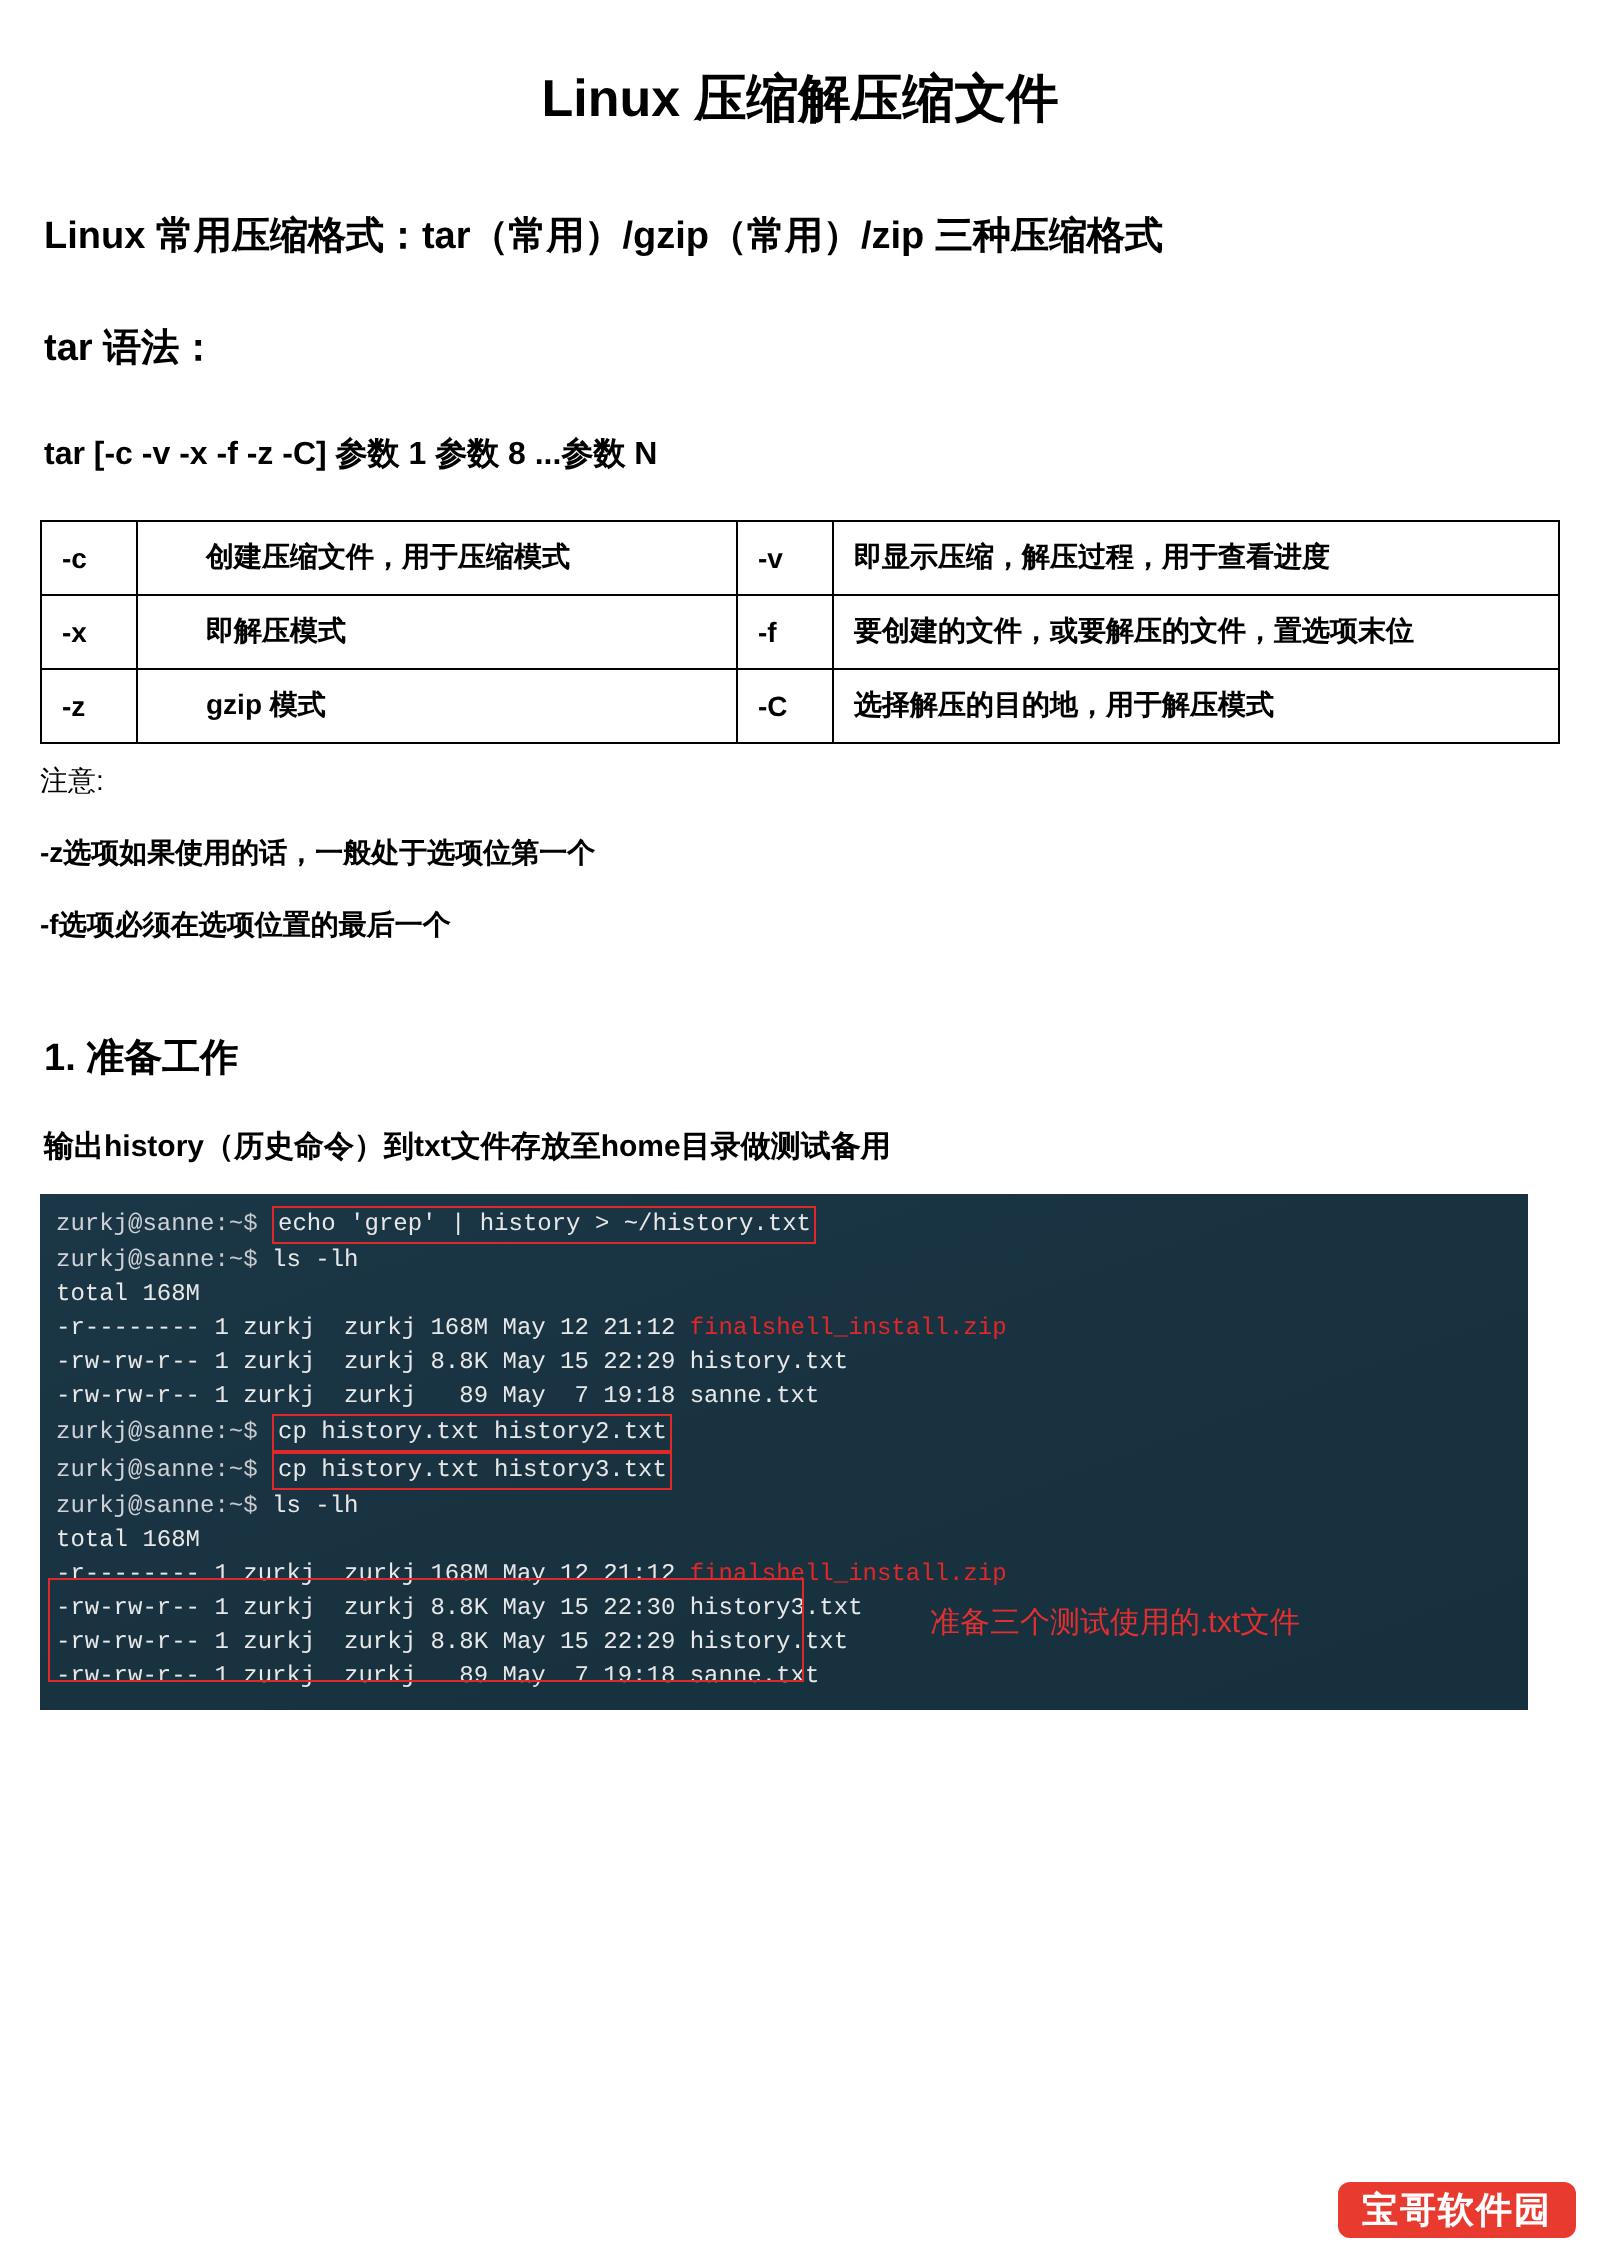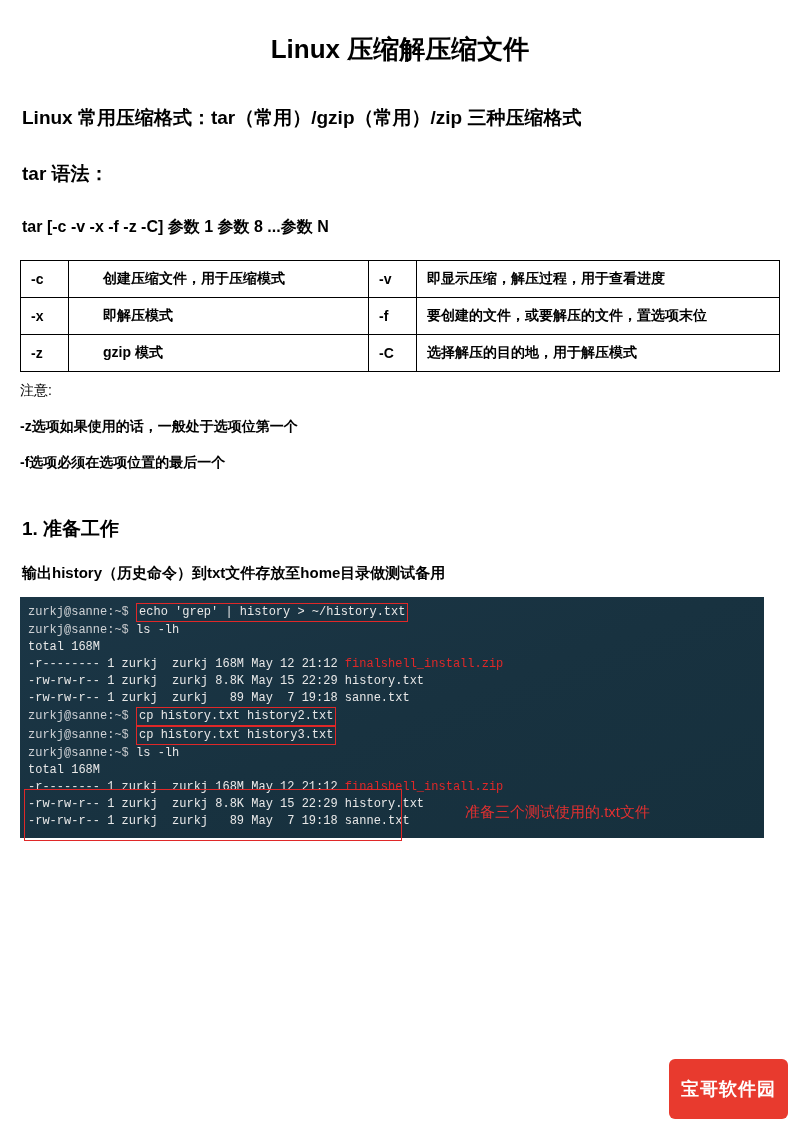--- a/index.html
+++ b/index.html
@@ -122,21 +122,21 @@
       font-size: 15px;
     }
     .watermark-badge {
       position: absolute;
       right: 12px;
       bottom: 12px;
       background: #e83a2e;
       color: #fff;
       font-size: 18px;
       font-weight: bold;
-      padding: 18px 12px;
+      padding: 2px 12px;
       border-radius: 6px;
       letter-spacing: 1px;
     }
   </style>
 </head>
 <body>
 
 <h1 class="page-title">Linux 压缩解压缩文件</h1>
 
 <h2 class="section-heading">Linux 常用压缩格式：tar（常用）/gzip（常用）/zip 三种压缩格式</h2>
@@ -180,20 +180,21 @@
   <div class="term-line"><span class="prompt-host">zurkj@sanne</span><span class="prompt-tilde">:~$</span> <span class="white">ls -lh</span></div>
   <div class="term-line white">total 168M</div>
   <div class="term-line"><span class="white">-r--------</span><span class="white"> 1 zurkj  zurkj 168M May 12 21:12 </span><span class="hl-red">finalshell_install.zip</span></div>
   <div class="term-line"><span class="white">-rw-rw-r--</span><span class="white"> 1 zurkj  zurkj 8.8K May 15 22:29 history.txt</span></div>
   <div class="term-line"><span class="white">-rw-rw-r--</span><span class="white"> 1 zurkj  zurkj   89 May  7 19:18 sanne.txt</span></div>
   <div class="term-line"><span class="prompt-host">zurkj@sanne</span><span class="prompt-tilde">:~$</span> <span class="red-box"><span class="white">cp history.txt history2.txt</span></span></div>
   <div class="term-line"><span class="prompt-host">zurkj@sanne</span><span class="prompt-tilde">:~$</span> <span class="red-box"><span class="white">cp history.txt history3.txt</span></span></div>
   <div class="term-line"><span class="prompt-host">zurkj@sanne</span><span class="prompt-tilde">:~$</span> <span class="white">ls -lh</span></div>
   <div class="term-line white">total 168M</div>
   <div class="term-line"><span class="white">-r--------</span><span class="white"> 1 zurkj  zurkj 168M May 12 21:12 </span><span class="hl-red">finalshell_install.zip</span></div>
+  <div class="term-line white">-rw-rw-r-- 1 zurkj  zurkj 8.8K May 15 22:30 history3.txt</div>
   <div class="term-line white">-rw-rw-r-- 1 zurkj  zurkj 8.8K May 15 22:29 history.txt</div>
   <div class="term-line"><span class="white">-rw-rw-r--</span><span class="white"> 1 zurkj  zurkj   89 May  7 19:18 sanne.txt</span></div>
 
   <div class="red-box-block" style="left:4px; top:192px; width:378px; height:52px;"></div>
   <div class="red-annot" style="left:445px; top:206px;">准备三个测试使用的.txt文件</div>
 </div>
 
 <div class="watermark-badge">宝哥软件园</div>
 
 </body></html>

